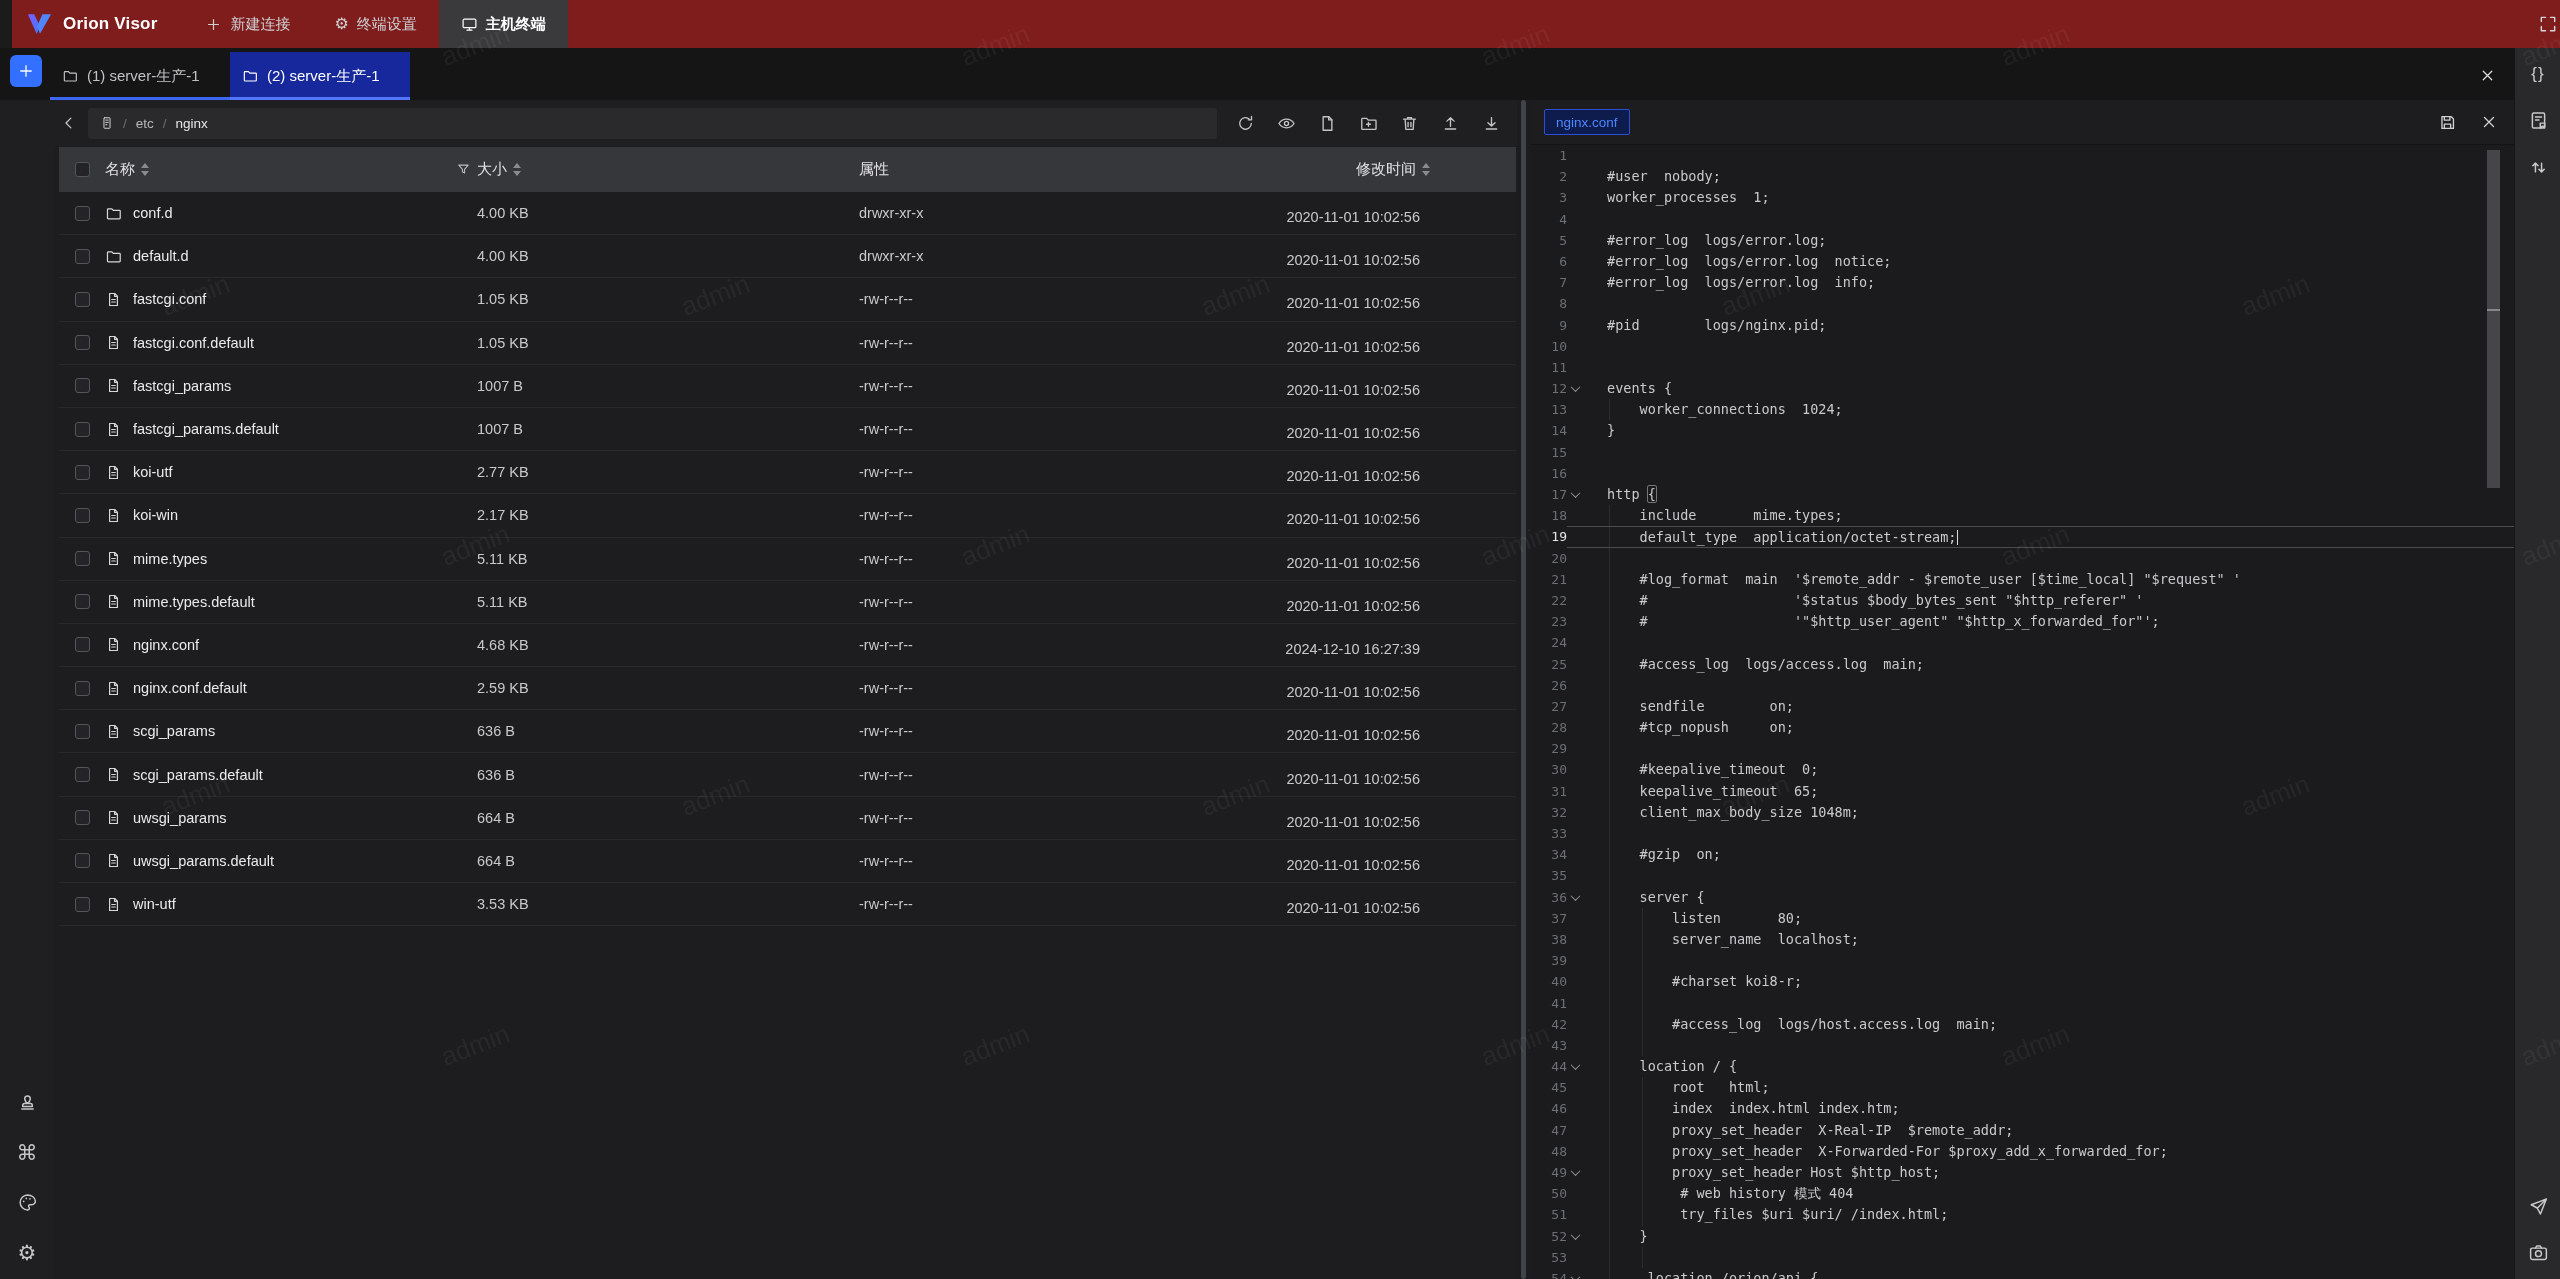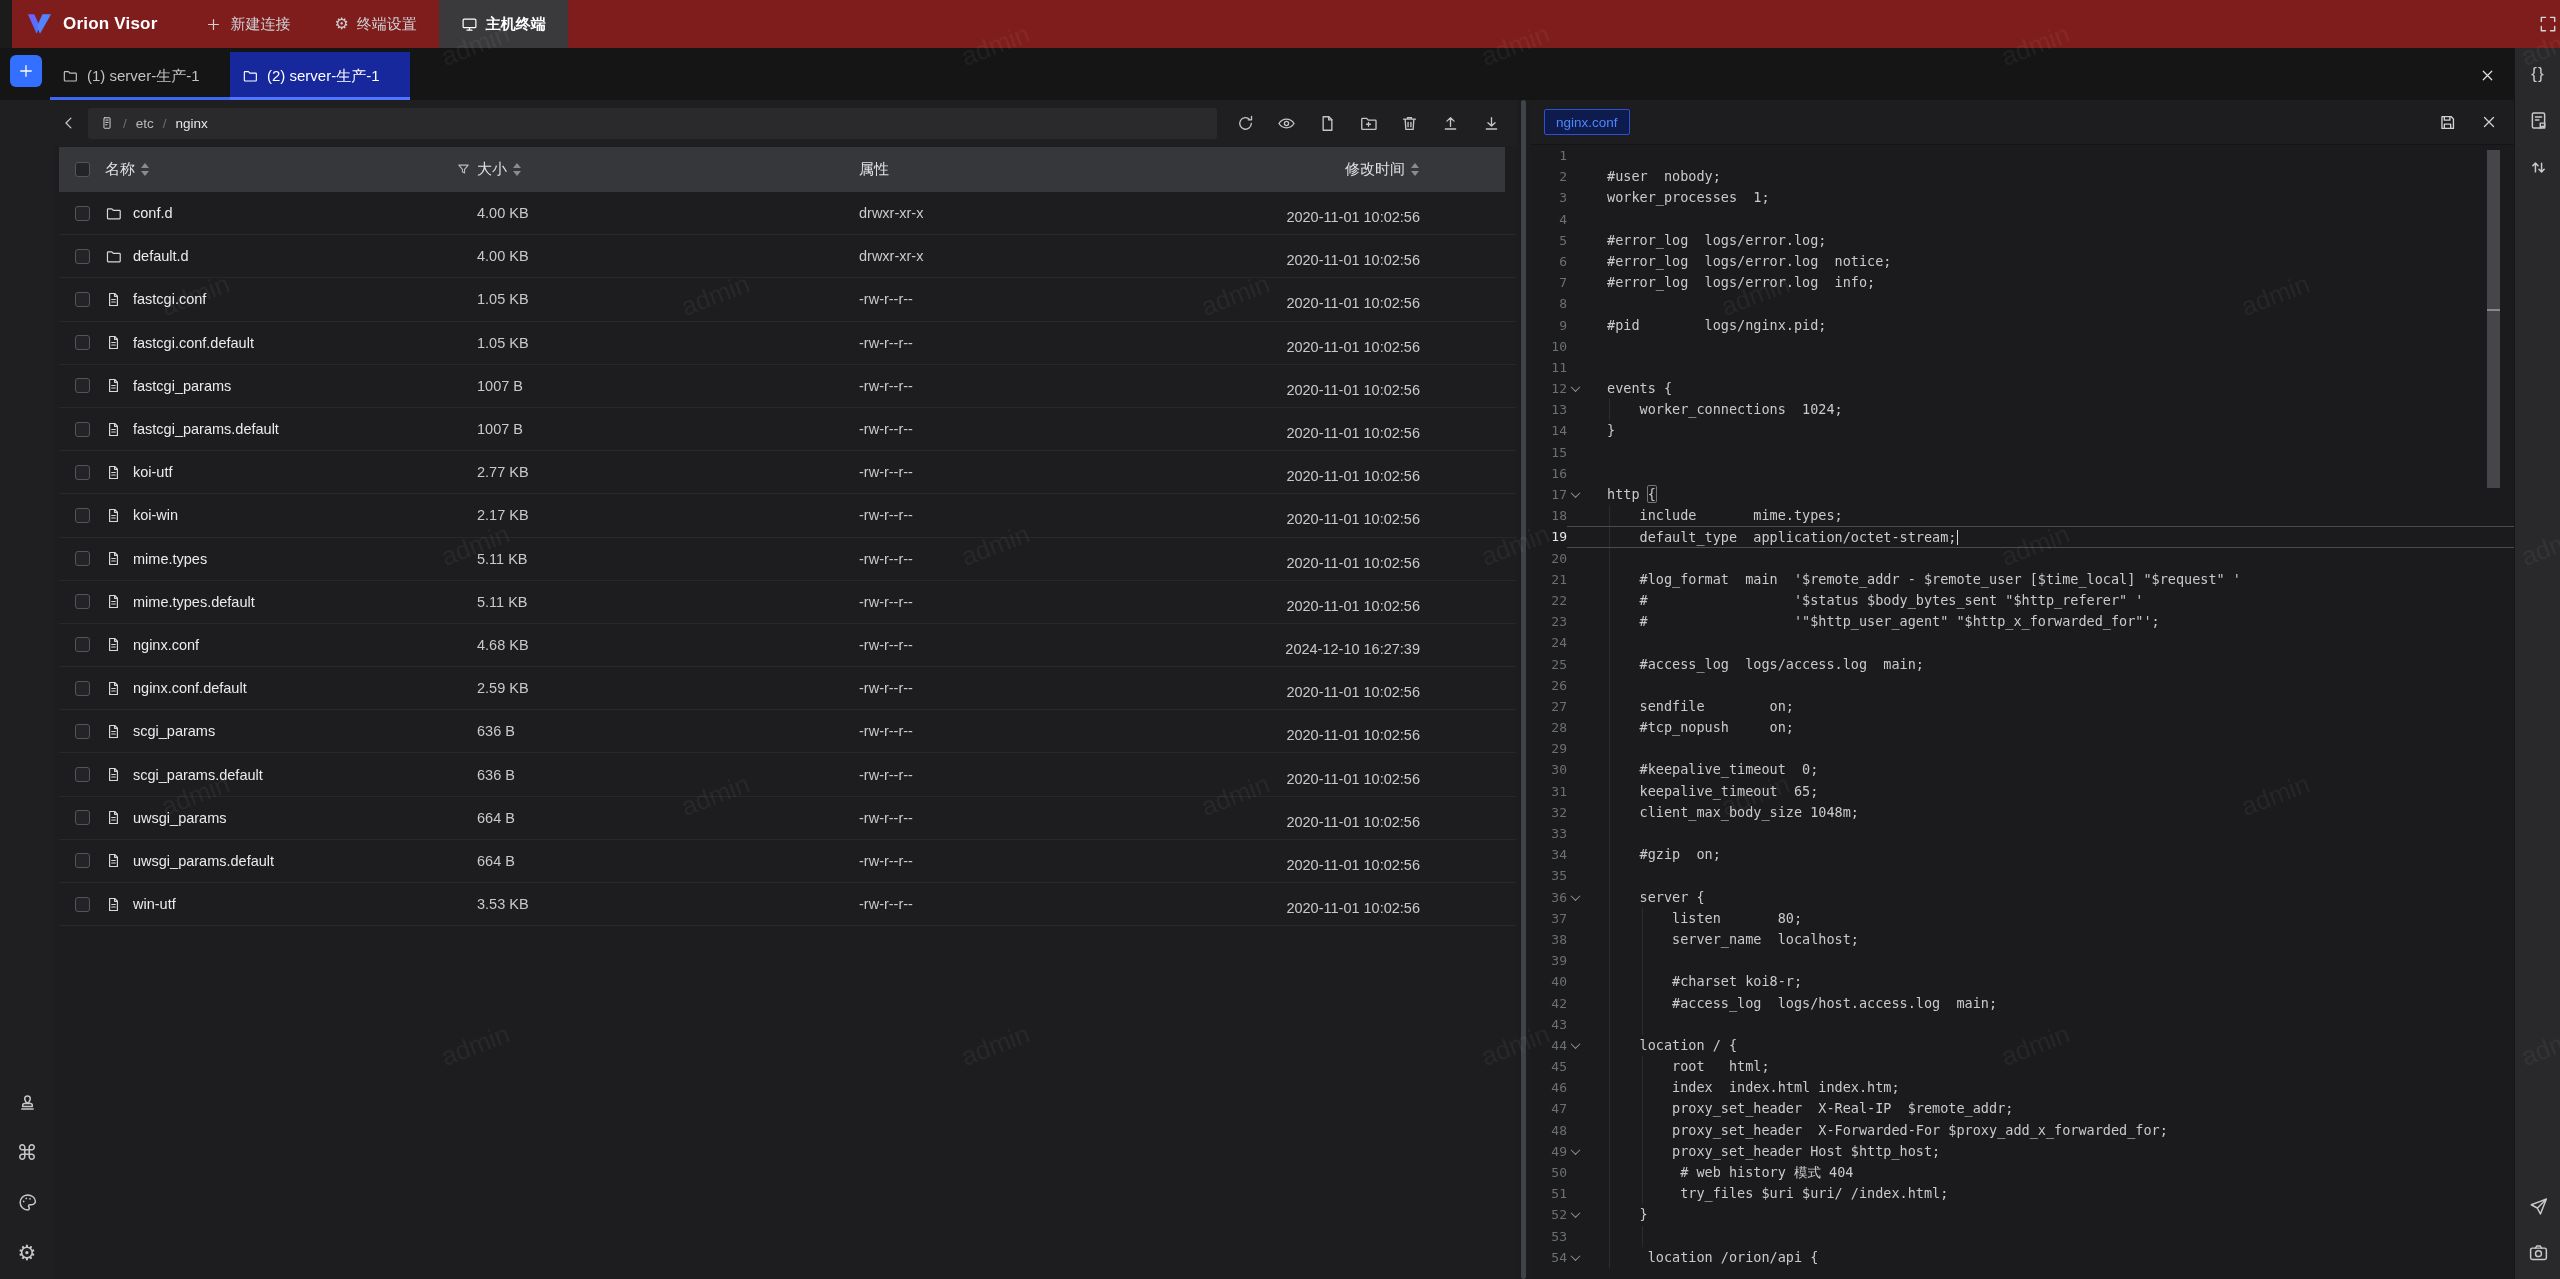--- a/index.html
+++ b/index.html
@@ -39,21 +39,21 @@
   .back-btn { width:26px; height:30px; display:flex; align-items:center; justify-content:center; color:#c9c9cc; }
   .breadcrumb { flex:1; height:31px; background:#2a2a2c; border-radius:3px; display:flex; align-items:center; gap:9px; padding:0 12px; font-size:13.5px; }
   .crumb-sep { color:#6d6d70; }
   .crumb-seg { color:#b9b9bc; }
   .crumb-seg.last { color:#e6e6e8; }
   .fm-actions { display:flex; align-items:center; gap:17px; padding:0 8px 0 10px; }
   .tool-btn { width:24px; height:26px; display:flex; align-items:center; justify-content:center; color:#c5c5c8; }
 
   
   .grid-row { display:grid; grid-template-columns:46px 372px 382px 390px 1fr; align-items:center; }
-  .thead { height:45px; background:#36373b; color:#e1e1e4; font-size:15px; margin:1px 12px 0 5px; }
+  .thead { height:45px; background:#36373b; color:#e1e1e4; font-size:15px; margin:1px 1px 0 5px; }
   .th { display:flex; align-items:center; gap:6px; }
   .th-time { justify-content:flex-end; padding-right:86px; }
   .sort { display:flex; flex-direction:column; gap:3px; }
   .sort i { display:block; width:0; height:0; border-left:4.5px solid transparent; border-right:4.5px solid transparent; }
   .sort .up { border-bottom:5px solid #8a8a8f; }
   .sort .dn { border-top:5px solid #8a8a8f; }
   .funnel { margin-left:auto; margin-right:6px; color:#bdbdc1; }
   .tbody { margin:0 1px 0 5px; }
   .trow { height:43.2px; border-bottom:1px solid rgba(255,255,255,0.05); font-size:14.5px; color:#c9c9cc; cursor:pointer; }
   .cbx-cell { display:flex; justify-content:center; }
@@ -913,20 +913,27 @@
         </div>
       </div>
       <div class="cl">
         <span class="ln">40</span>
         <div class="rest">
           <span class="fold"></span>
           <div class="ct"><span class="guide" style="left: 2px;"></span><span class="guide" style="left: 34.52px;"></span>        #charset koi8-r;</div>
         </div>
       </div>
       <div class="cl">
+        <span class="ln">41</span>
+        <div class="rest">
+          <span class="fold"></span>
+          <div class="ct"><span class="guide" style="left: 2px;"></span><span class="guide" style="left: 34.52px;"></span></div>
+        </div>
+      </div>
+      <div class="cl">
         <span class="ln">42</span>
         <div class="rest">
           <span class="fold"></span>
           <div class="ct"><span class="guide" style="left: 2px;"></span><span class="guide" style="left: 34.52px;"></span>        #access_log  logs/host.access.log  main;</div>
         </div>
       </div>
       <div class="cl">
         <span class="ln">43</span>
         <div class="rest">
           <span class="fold"></span>

